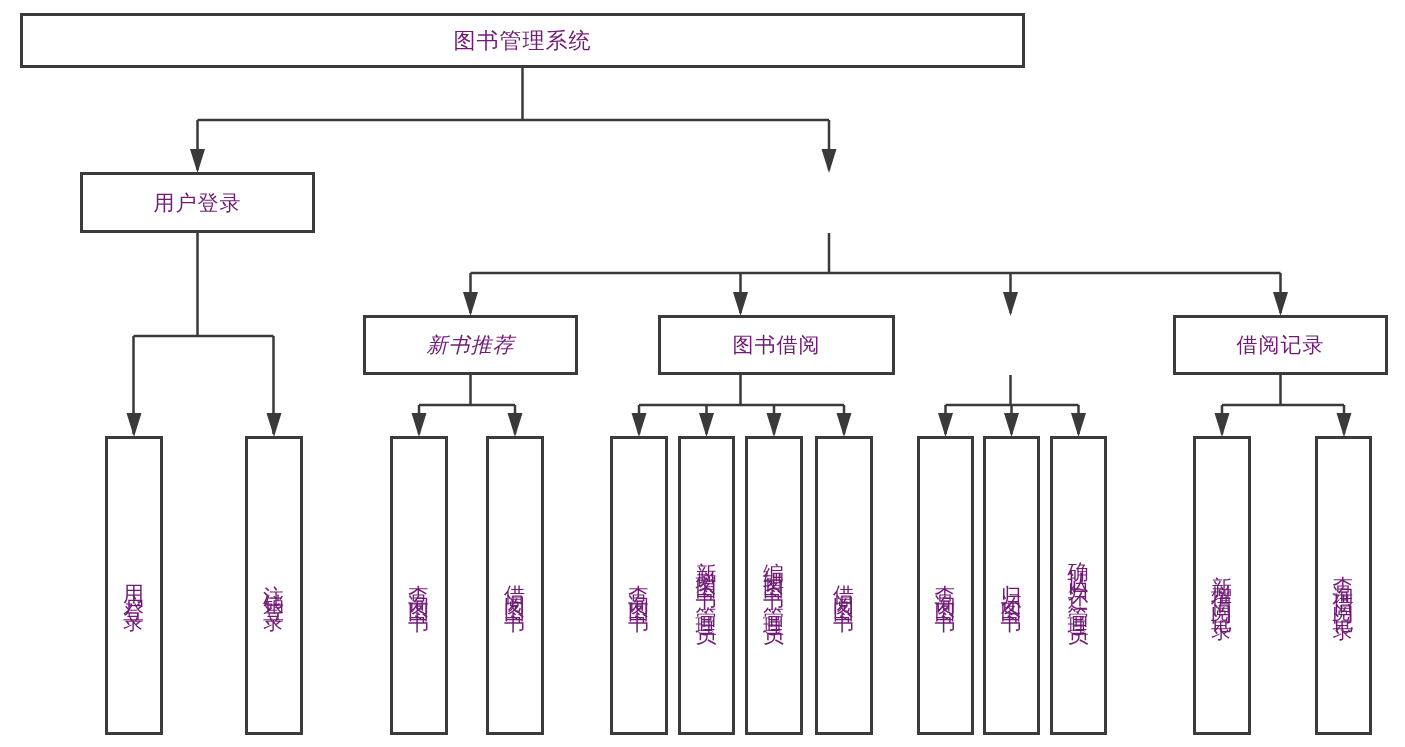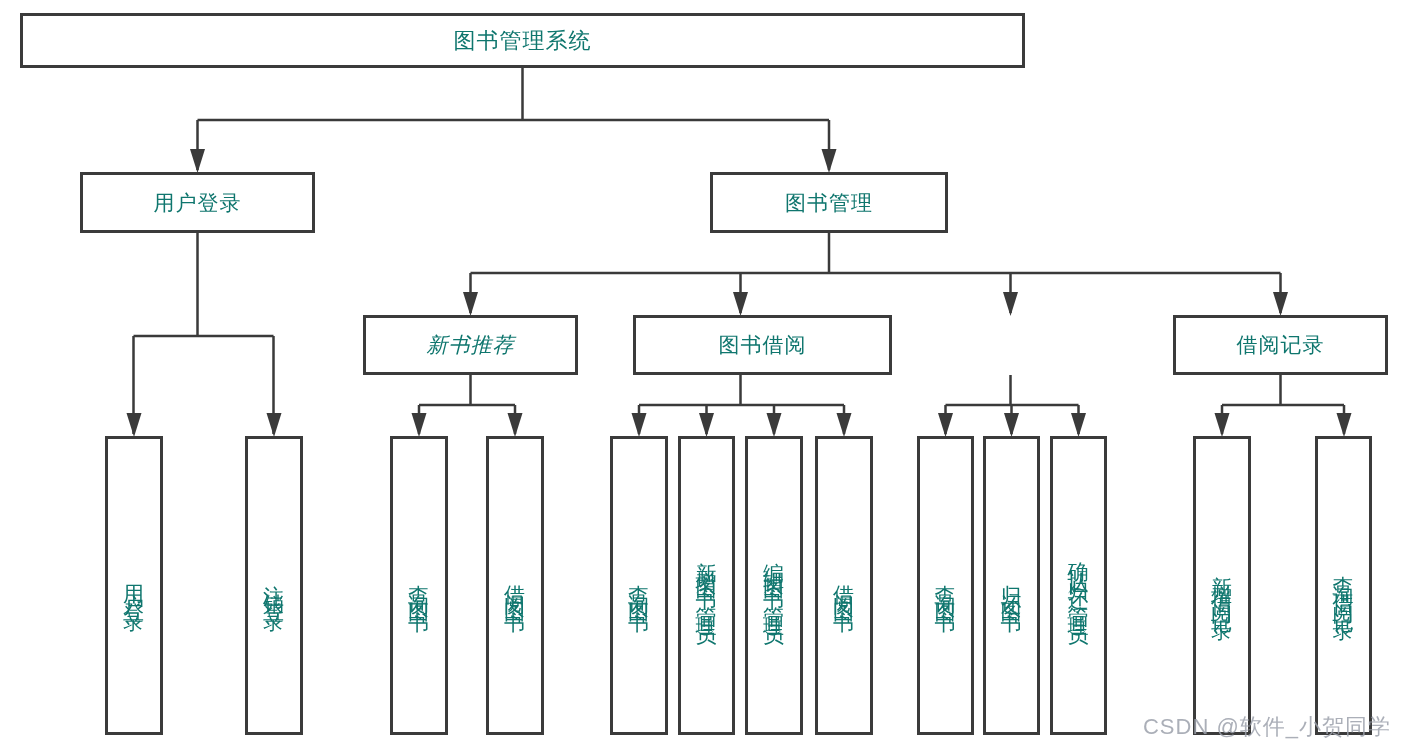--- a/index.html
+++ b/index.html
@@ -19,21 +19,21 @@
     position: absolute;
     left: 0;
     top: 0;
     z-index: 1;
   }
   .box {
     position: absolute;
     box-sizing: border-box;
     border: 3px solid #3b3b3b;
     background: #ffffff;
-    color: #0f766e;
+    color: #701a75;
     display: flex;
     align-items: center;
     justify-content: center;
     z-index: 2;
   }
   .box.hlabel {
     font-size: 21px;
     letter-spacing: 1px;
     text-align: center;
     white-space: nowrap;
@@ -108,39 +108,37 @@
       <polygon points="1071,413 1086,413 1078.5,437"></polygon>
 
       <polygon points="1214.5,413 1229.5,413 1222,437"></polygon>
       <polygon points="1336.5,413 1351.5,413 1344,437"></polygon>
     </g>
   </svg>
 
   <div class="box hlabel root-box" style="left:20px; top:13px; width:1005px; height:55px;">图书管理系统</div>
 
   <div class="box hlabel" style="left:80px; top:172px; width:235px; height:61px;">用户登录</div>
-  <div class="box hlabel" style="left:710px; top:172px; width:238px; height:61px;">图书管理</div>
 
   <div class="box hlabel" style="left:363px; top:315px; width:215px; height:60px;font-style:italic;">新书推荐</div>
-  <div class="box hlabel" style="left:633px; top:315px; width:259px; height:60px;">图书借阅</div>
+  <div class="box hlabel" style="left:658px; top:315px; width:237px; height:60px;">图书借阅</div>
   <div class="box hlabel" style="left:1173px; top:315px; width:215px; height:60px;">借阅记录</div>
 
   <div class="box leaf" style="left:105px; top:436px; width:58px; height:299px;">用户登录</div>
   <div class="box leaf" style="left:245px; top:436px; width:58px; height:299px;">注销登录</div>
 
   <div class="box leaf" style="left:390px; top:436px; width:58px; height:299px;">查询图书</div>
   <div class="box leaf" style="left:486px; top:436px; width:58px; height:299px;">借阅图书</div>
 
   <div class="box leaf" style="left:610px; top:436px; width:58px; height:299px;">查询图书</div>
   <div class="box leaf" style="left:678px; top:436px; width:57px; height:299px;">新增图书（管理员）</div>
   <div class="box leaf" style="left:745px; top:436px; width:58px; height:299px;">编辑图书（管理员）</div>
   <div class="box leaf" style="left:815px; top:436px; width:58px; height:299px;">借阅图书</div>
 
   <div class="box leaf" style="left:917px; top:436px; width:57px; height:299px;">查询图书</div>
   <div class="box leaf" style="left:983px; top:436px; width:57px; height:299px;">归还图书</div>
   <div class="box leaf" style="left:1050px; top:436px; width:57px; height:299px;">确认归还（管理员）</div>
 
   <div class="box leaf" style="left:1193px; top:436px; width:58px; height:299px;">新增借阅记录</div>
   <div class="box leaf" style="left:1315px; top:436px; width:57px; height:299px;">查询借阅记录</div>
 
-  <div class="watermark">CSDN @软件_小贺同学</div>
 
 </div>
 
 </body></html>

